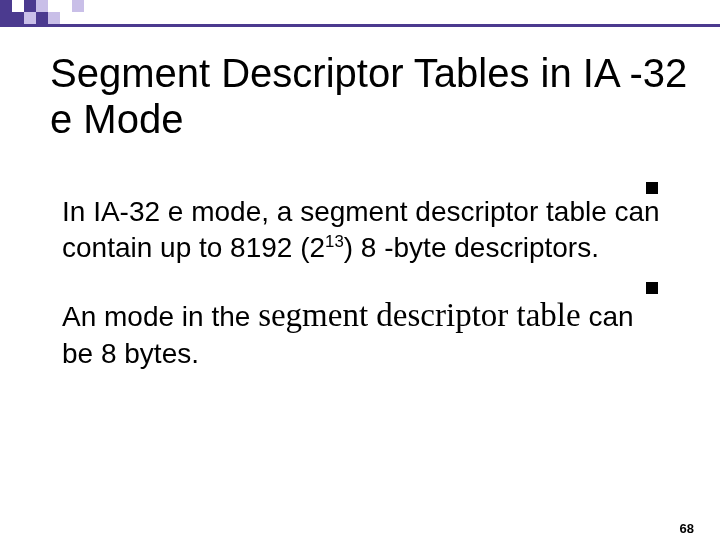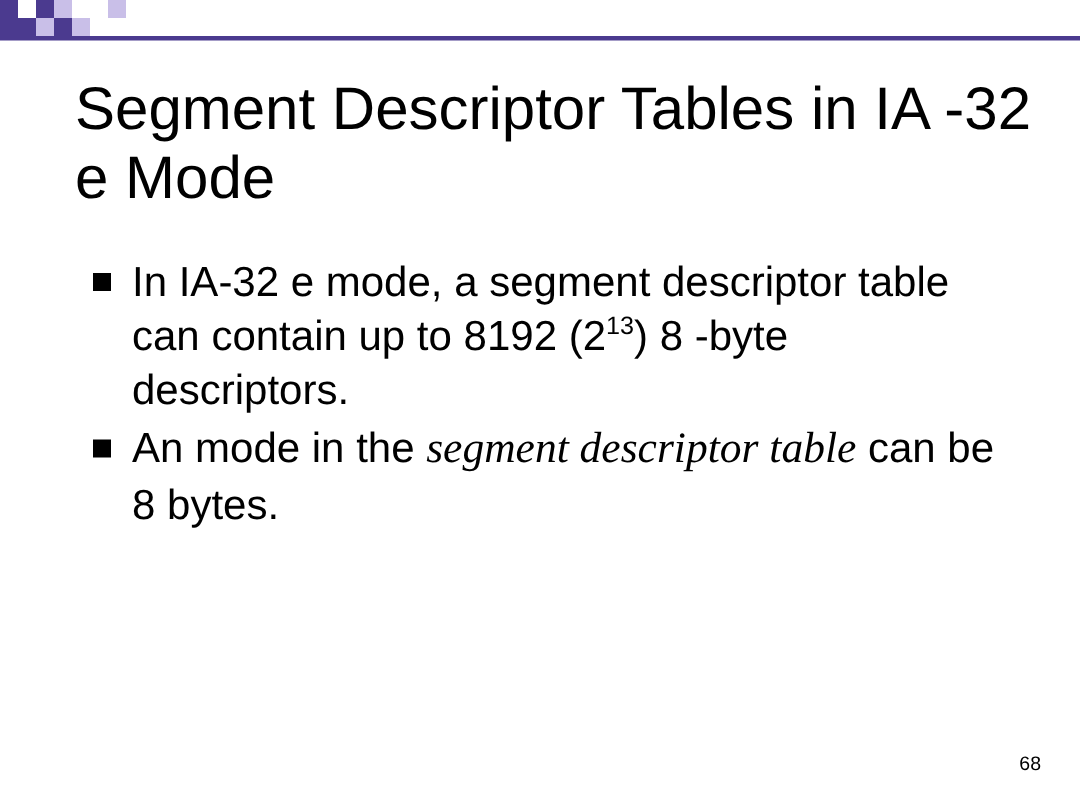--- a/index.html
+++ b/index.html
@@ -43,43 +43,44 @@
     line-height: 1.15;
   }
   .content {
     position: absolute;
     top: 170px;
     left: 62px;
     width: 610px;
   }
   .bullet-item {
     display: flex;
-    align-items: flex-start;
+    align-items: flex-end;
     margin-bottom: 4px;
     font-size: 28px;
     line-height: 1.28;
     color: #000;
+    flex-direction: column;
   }
   .bullet-marker {
     width: 12px;
     height: 12px;
     background: #000;
     flex-shrink: 0;
     margin-top: 12px;
     margin-right: 14px;
   }
   .bullet-text { flex: 1; }
-  .italic { font-style: italic; font-family: "Times New Roman", Georgia, serif; font-size: 29px;}
+  .italic { font-family: "Times New Roman", Georgia, serif; font-size: 33px;}
   sup { font-size: 0.6em; vertical-align: super; line-height: 0; }
   .page-num {
     position: absolute;
-    bottom: 24px;
+    bottom: 4px;
     right: 26px;
     font-size: 13px;
-    font-weight: normal;
+    font-weight: bold;
     color: #000;
   }
 </style>
 </head>
 <body>
 
 <div class="corner-deco">
   <div class="row1">
     <div class="sq dark"></div>
       <div class="gap"></div>

